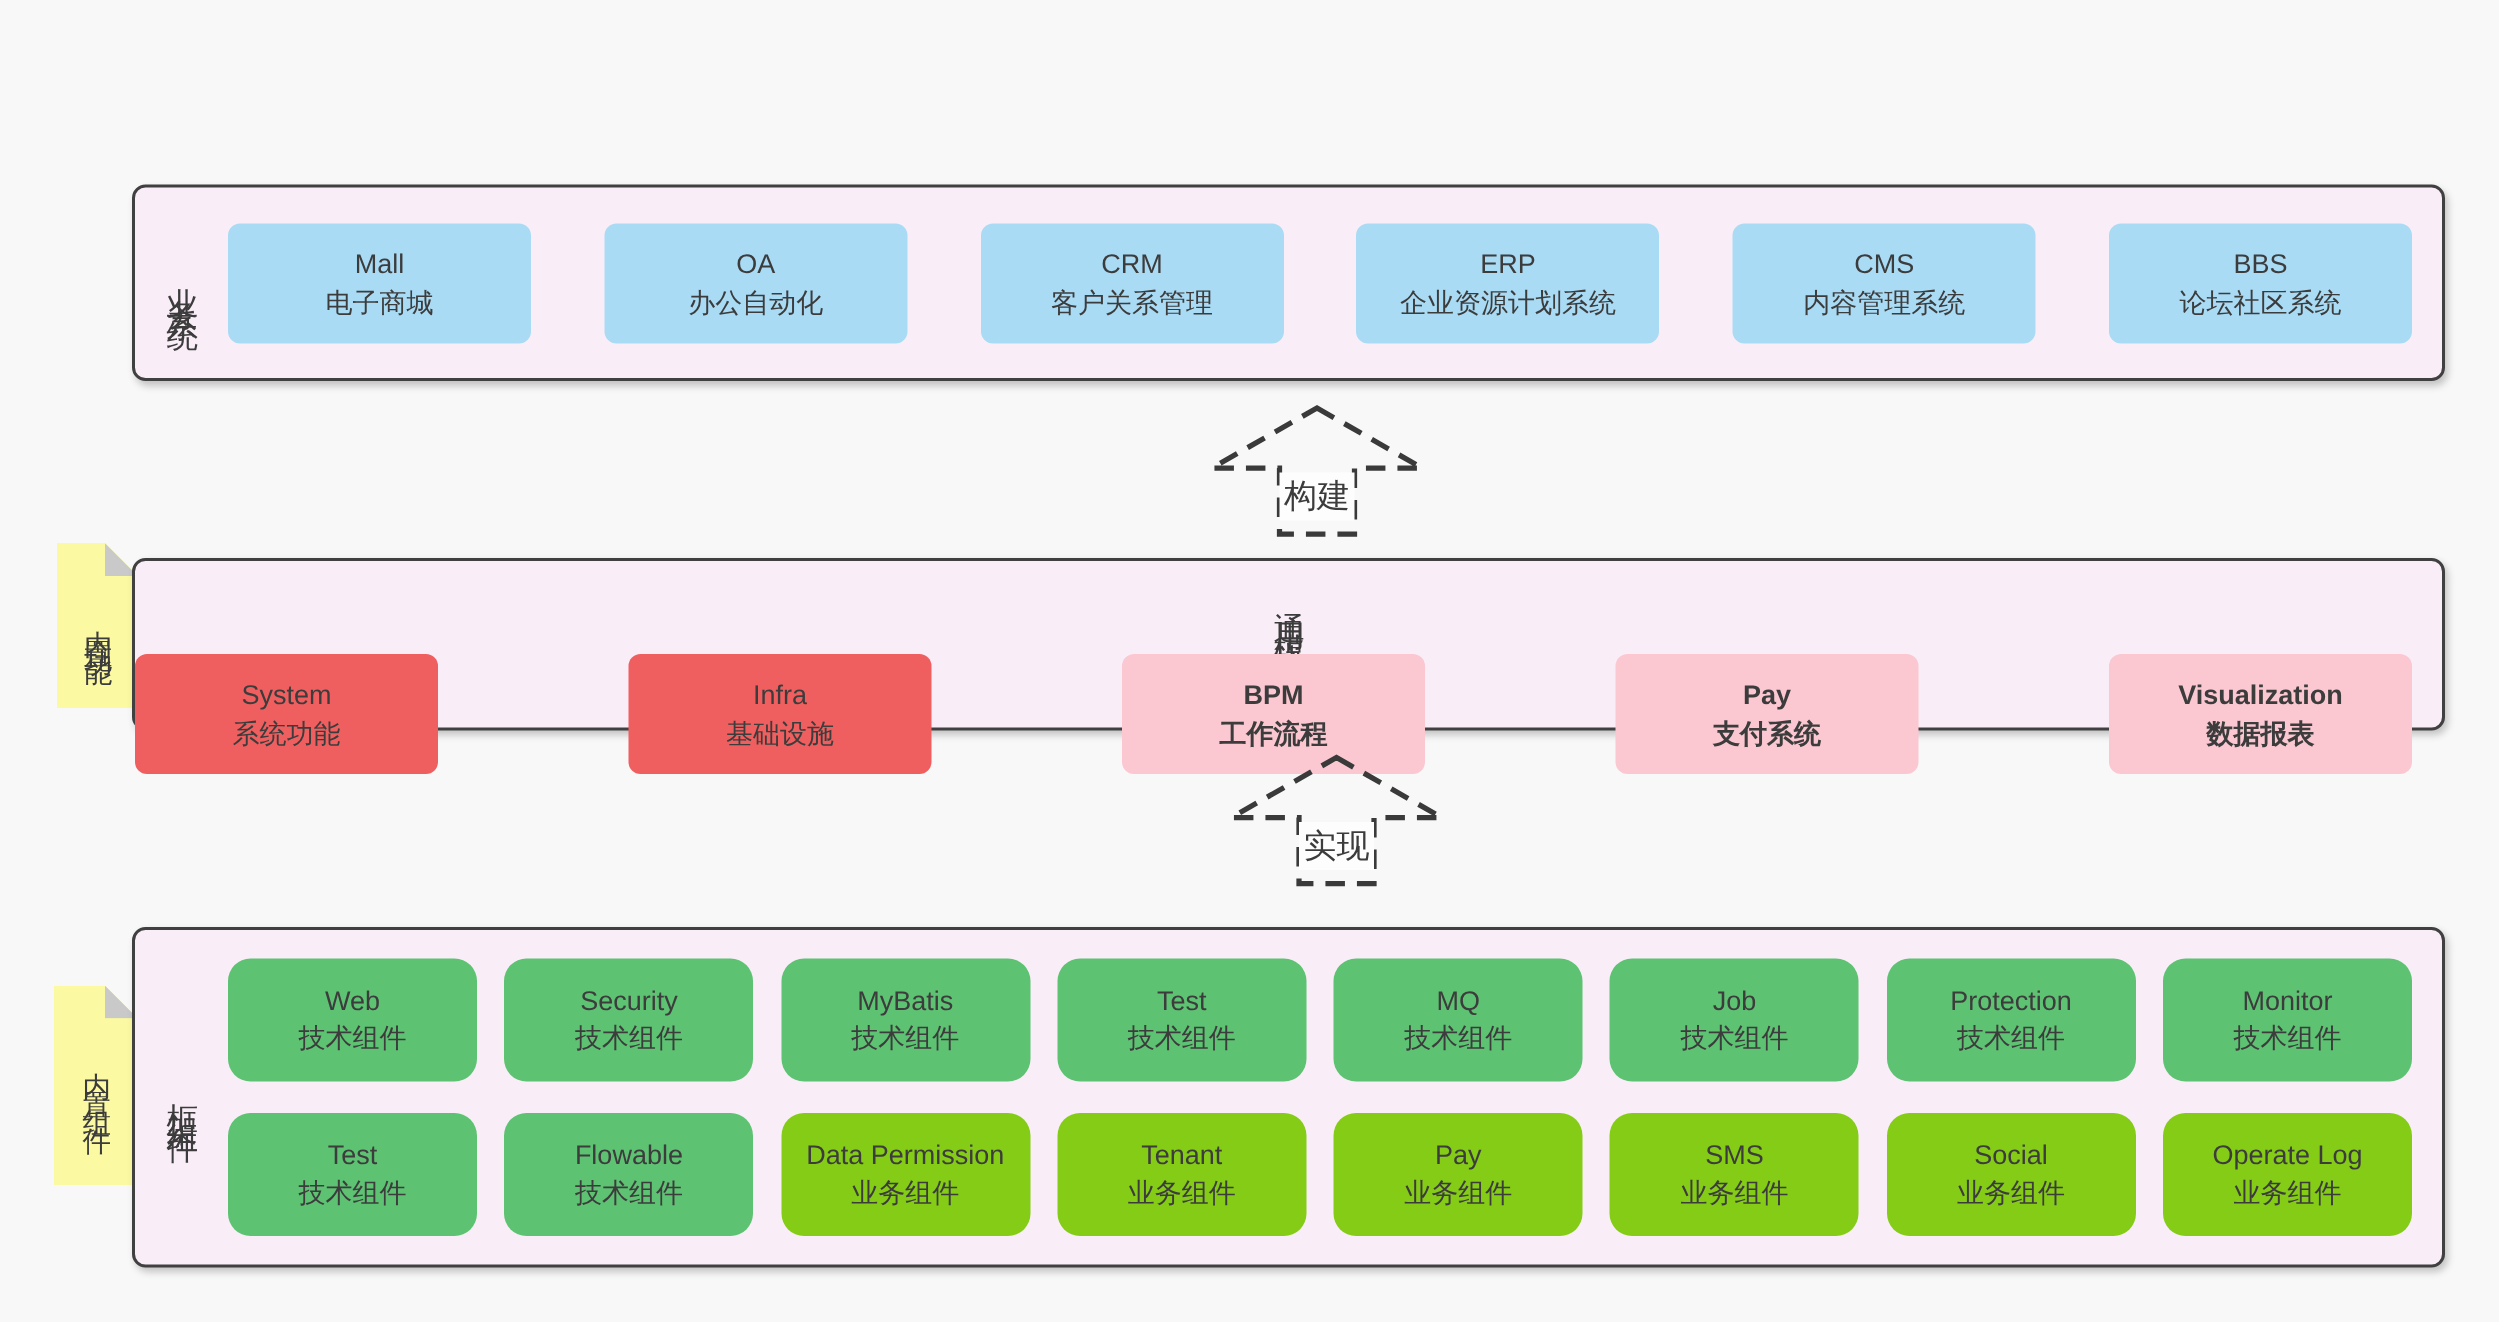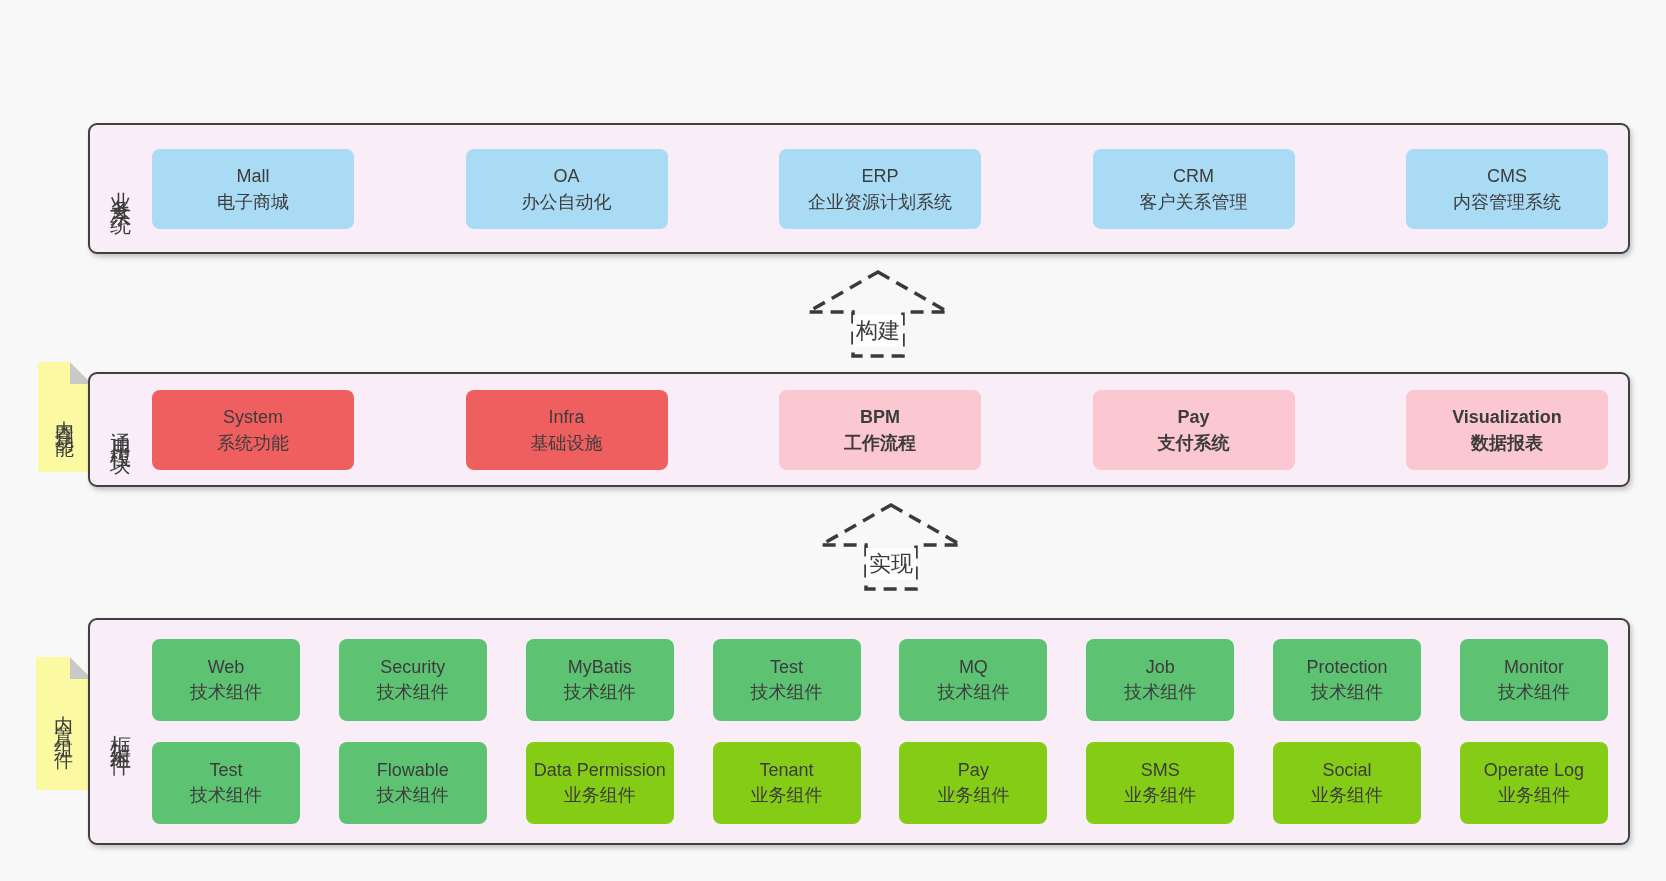--- a/index.html
+++ b/index.html
@@ -9,21 +9,21 @@
     font-family:"Liberation Sans", sans-serif;
   }
   
   .panel {
     position:absolute; left:88px; width:1542px; box-sizing:border-box;
     background:#f9eef7; border:2px solid #404040; border-radius:9px;
     box-shadow:2px 3px 5px rgba(60,60,60,0.28);
     display:flex; align-items:stretch;
   }
   #business-panel  { top:123px; height:131px; }
-  #module-panel    { top:372px; height:115px; }
+  #module-panel    { top:372px; height:115px;flex-direction:column; }
   #component-panel { top:618px; height:227px; }
 
   .v-label {
     flex:0 0 62px; display:flex; align-items:center; justify-content:center;
   }
   .v-label span {
     writing-mode:vertical-rl; text-orientation:upright;
     font-size:21px; letter-spacing:7px; line-height:1;
   }
   .box-area {
@@ -36,21 +36,21 @@
   }
   .row { display:flex; justify-content:space-between; }
 
   
   .box {
     border-radius:8px; display:flex; flex-direction:column;
     align-items:center; justify-content:center; text-align:center;
     font-size:18px; line-height:26px; padding:0 6px; box-sizing:border-box;
   }
   .w202 { width:202px; height:80px; }
-  .w148 { width:148px; height:82px; line-height:25px; }
+  .w148 { width:166px; height:82px; line-height:25px;border-radius:15px; }
   .blue       { background:#a9dbf5; }
   .red        { background:#f05f5f; }
   .pink       { background:#fbc8d2;font-weight:bold; }
   .green      { background:#5ec273; }
   .lightgreen { background:#84cc16; }
 
   
   .note {
     position:absolute; background:#fbf9a1;
     clip-path:polygon(0 0, calc(100% - 22px) 0, 100% 22px, 100% 100%, 0 100%);
@@ -102,30 +102,34 @@
   <div class="box-area">
     <div class="box w202 blue">
       <span>Mall</span>
       <span>电子商城</span>
     </div>
     <div class="box w202 blue">
       <span>OA</span>
       <span>办公自动化</span>
     </div>
     <div class="box w202 blue">
+      <span>CRM</span>
+      <span>客户关系管理</span>
+    </div>
+    <div class="box w202 blue">
       <span>ERP</span>
       <span>企业资源计划系统</span>
     </div>
     <div class="box w202 blue">
-      <span>CRM</span>
-      <span>客户关系管理</span>
-    </div>
-    <div class="box w202 blue">
       <span>CMS</span>
       <span>内容管理系统</span>
+    </div>
+    <div class="box w202 blue">
+      <span>BBS</span>
+      <span>论坛社区系统</span>
     </div>
   </div>
 </div>
 
 <div class="arrow" id="build-arrow">
   <svg viewBox="0 0 146 90">
     <polygon points="73,3 143,43 98,43 98,87 48,87 48,43 3,43"></polygon>
   </svg>
   <span class="arrow-label">构建</span>
 </div>

